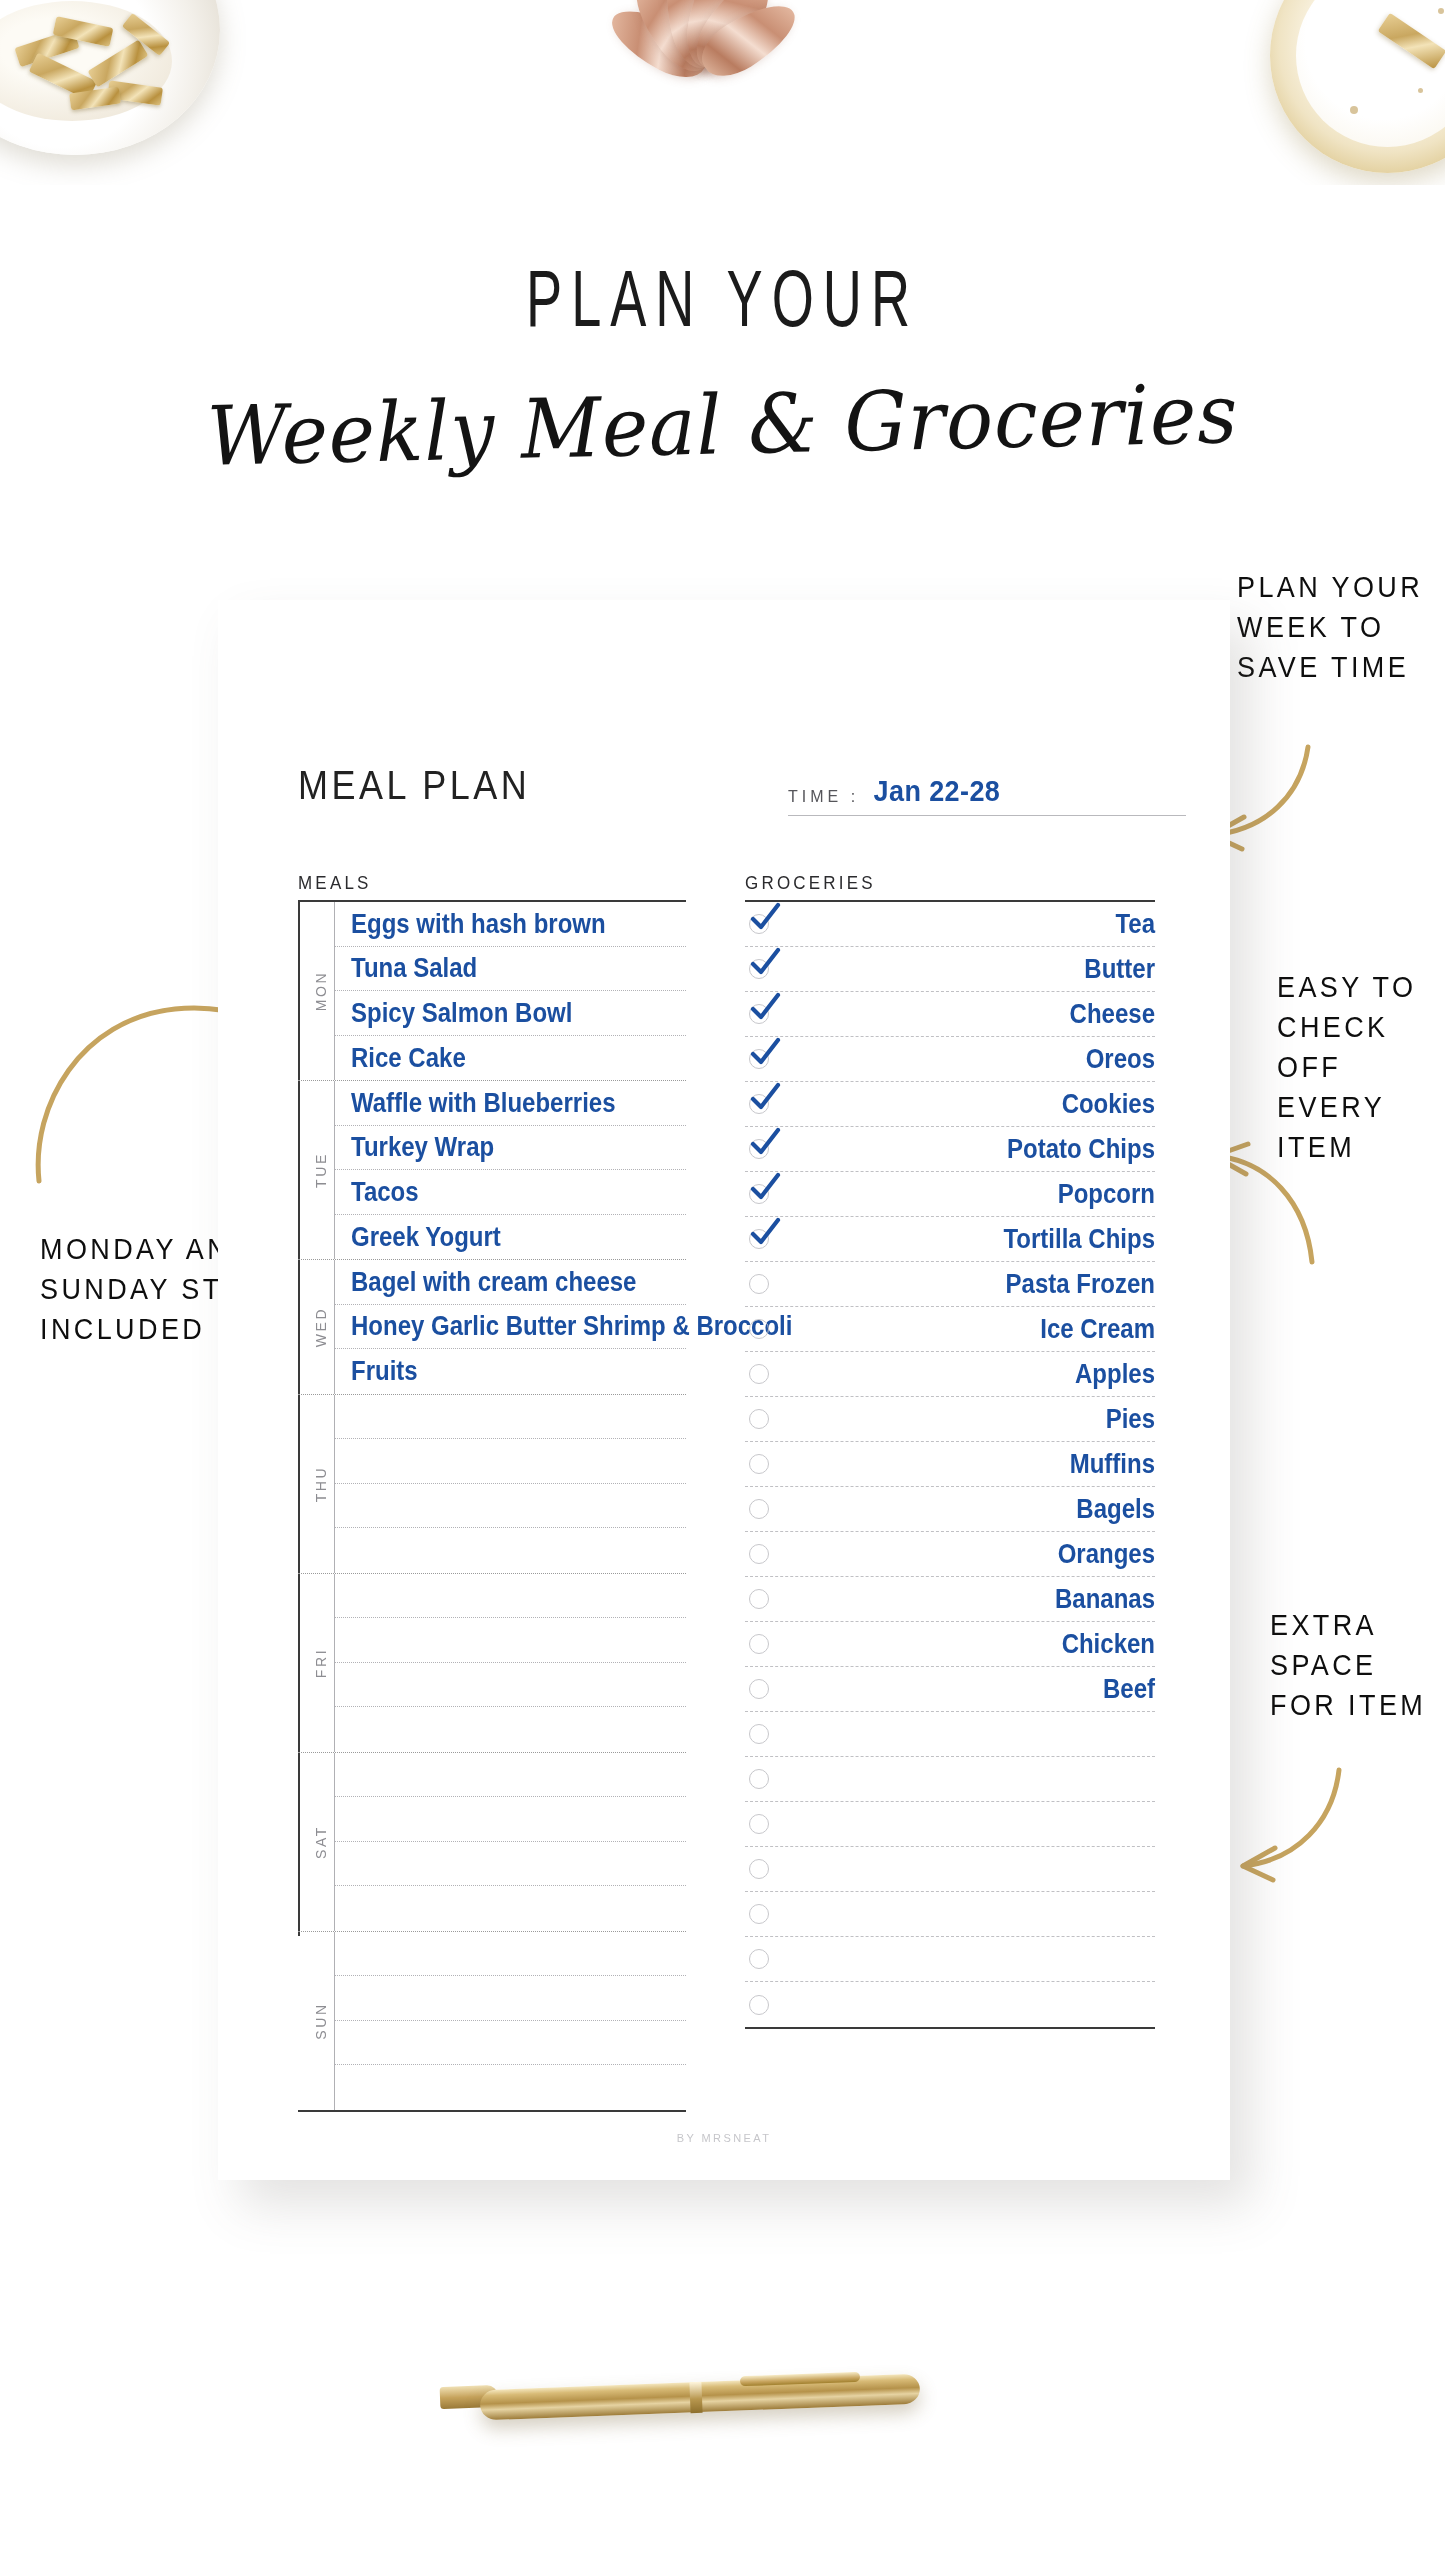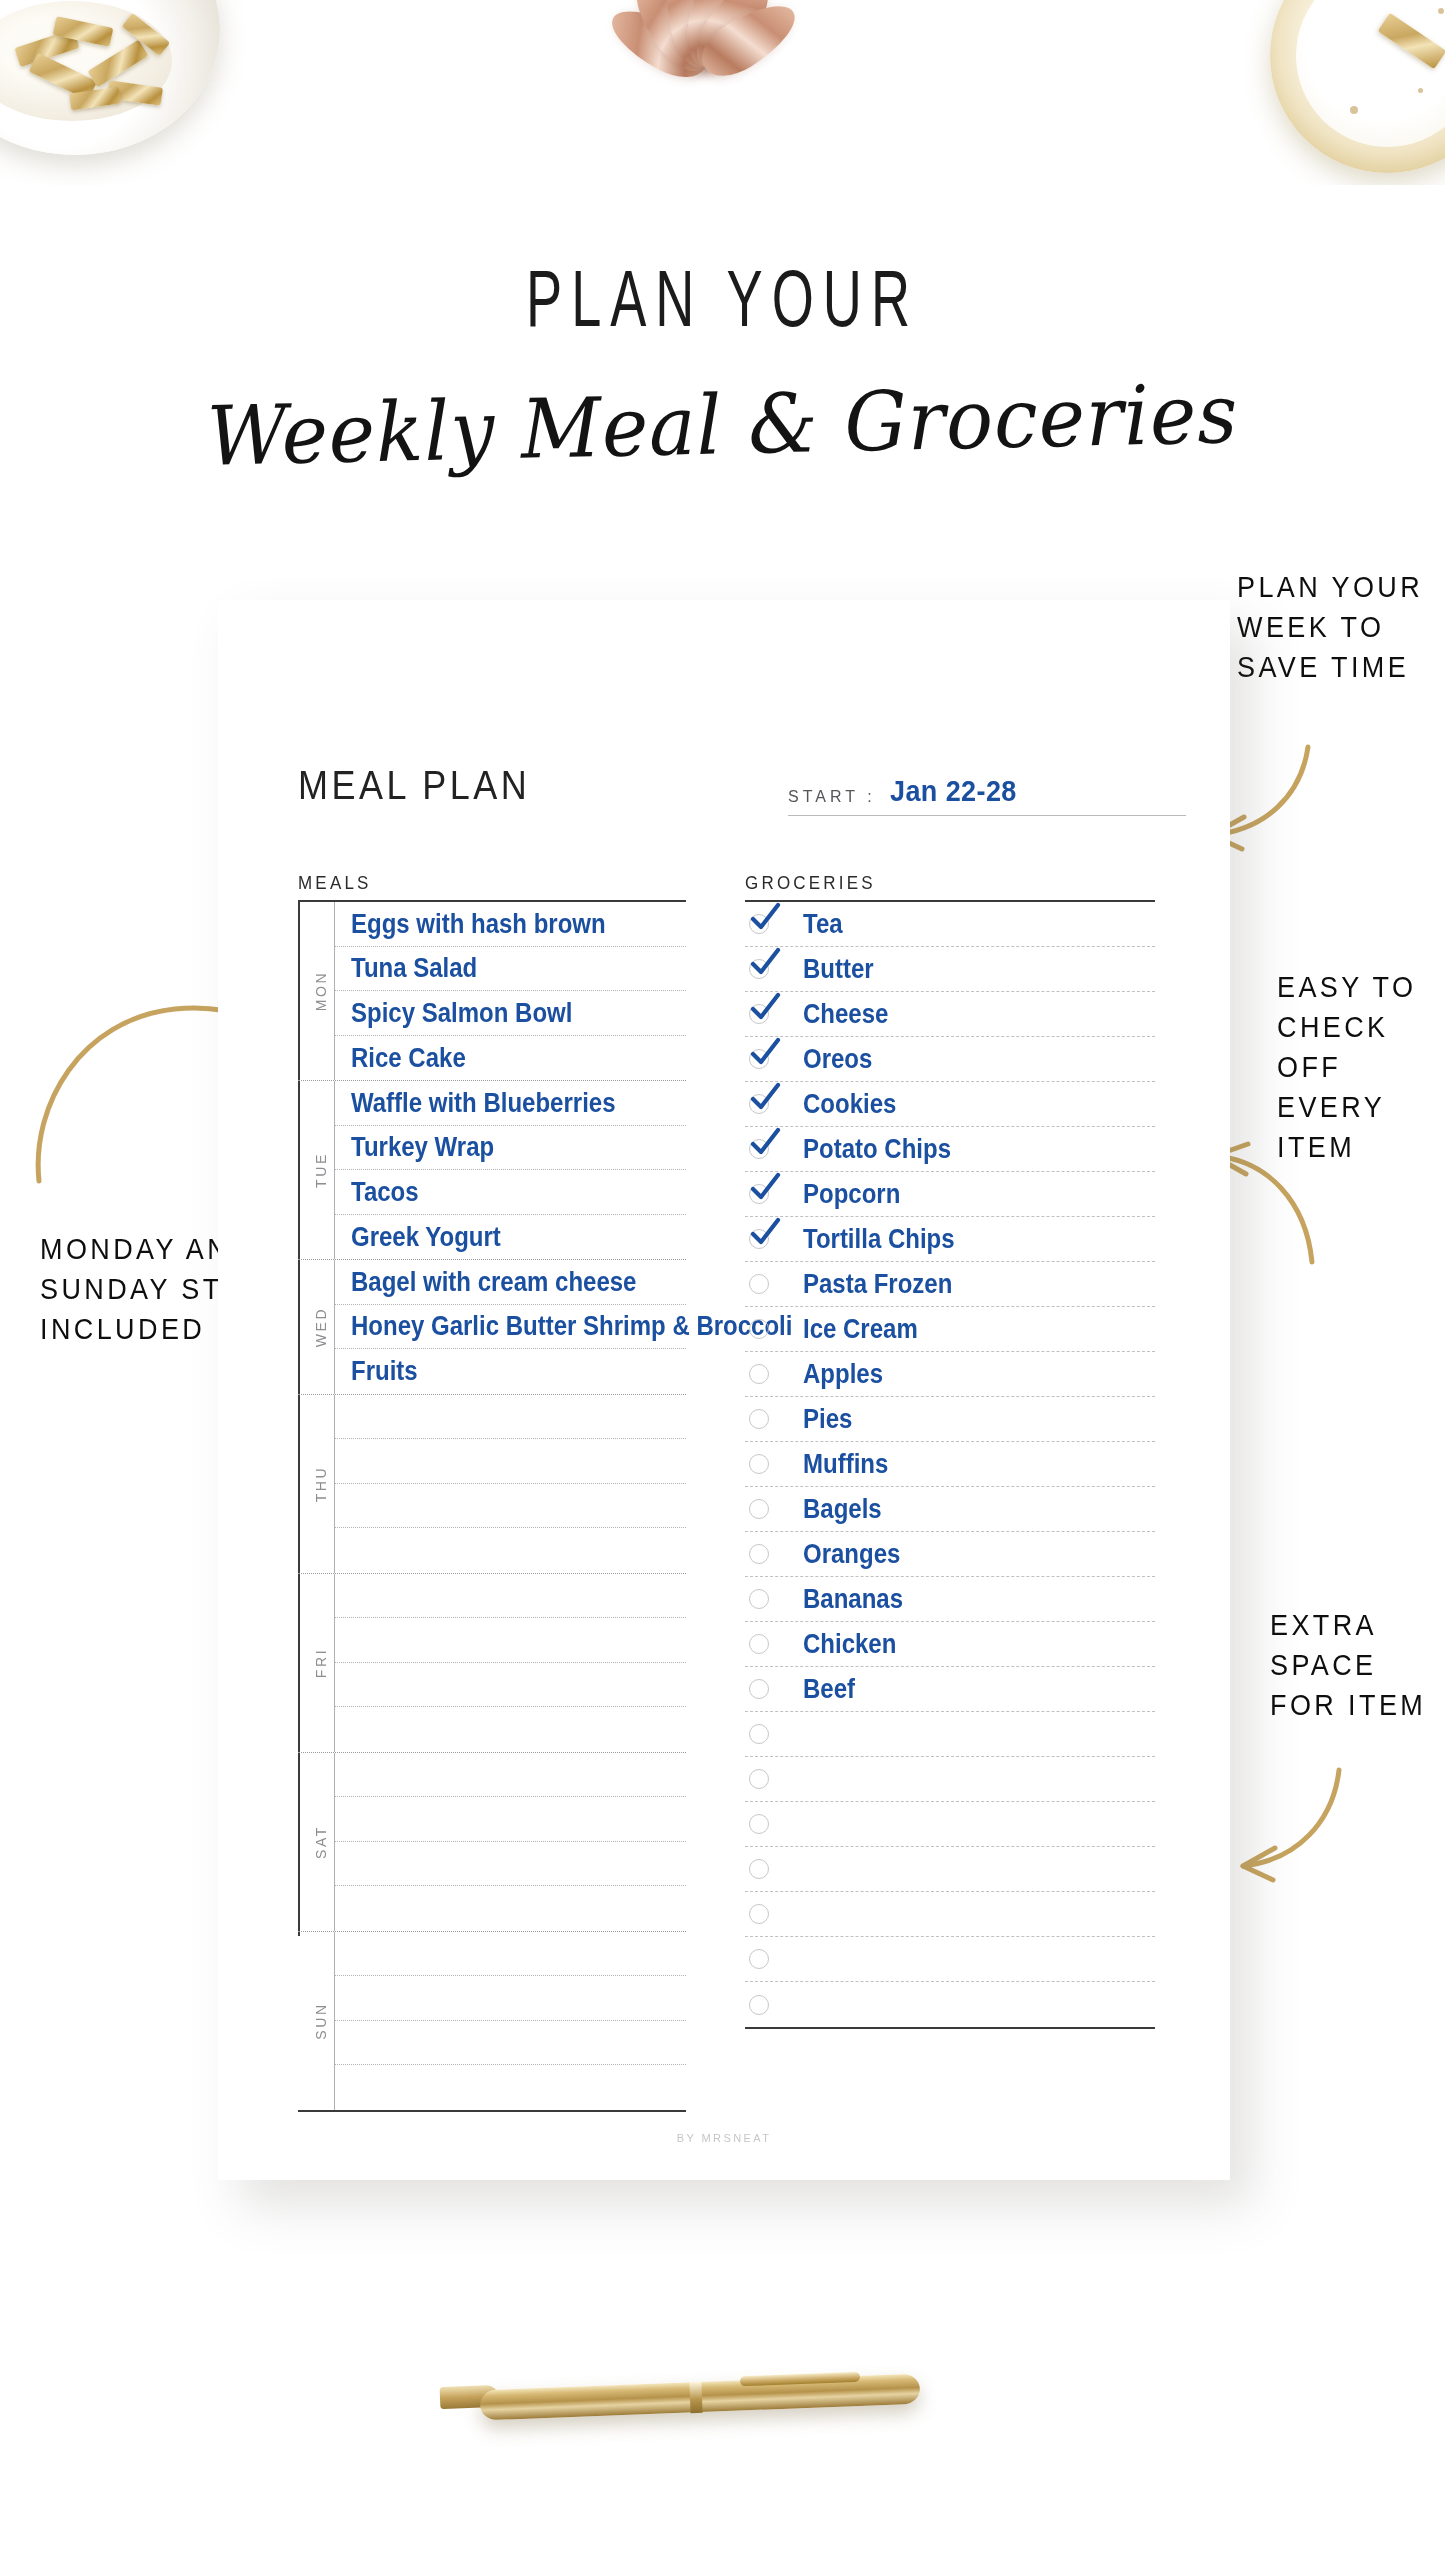--- a/index.html
+++ b/index.html
@@ -266,20 +266,21 @@
     background: #3a3a3a;
   }
 
   
   .groc-row {
     height: 45px;
     display: flex;
     align-items: center;
     border-bottom: 1px dashed #c0c0c4;
     position: relative;
+    justify-content: space-between;
   }
   .groc-row:last-child { border-bottom: none; }
   .checkbox {
     width: 20px; height: 20px;
     border-radius: 50%;
     border: 1.5px solid #c7c7cb;
     margin-left: 4px;
     flex: 0 0 auto;
     position: relative;
   }
@@ -428,21 +429,21 @@
   <path d="M14 196 C 6 120, 56 34, 150 24 C 186 20, 216 28, 244 36" fill="none" stroke="#c6a45f" stroke-width="5" stroke-linecap="round"></path>
   <path d="M244 36 L 210 32 M244 36 L 214 52" fill="none" stroke="#c6a45f" stroke-width="5" stroke-linecap="round"></path>
 </svg>
 
 <div class="sheet">
   <div class="sheet-inner">
 
     <div class="meal-plan-title">MEAL PLAN</div>
 
     <div class="date-row">
-      <span class="date-label">START :</span>
+      <span class="date-label">TIME :</span>
       <span class="date-value">Jan 22-28</span>
       <div class="date-underline"></div>
     </div>
 
     <div class="col-head meals-head">MEALS</div>
     <div class="col-head groc-head">GROCERIES</div>
 
     <div class="meals-left-spine" style="left:80px;"></div>
 
     <div class="meals-col">

